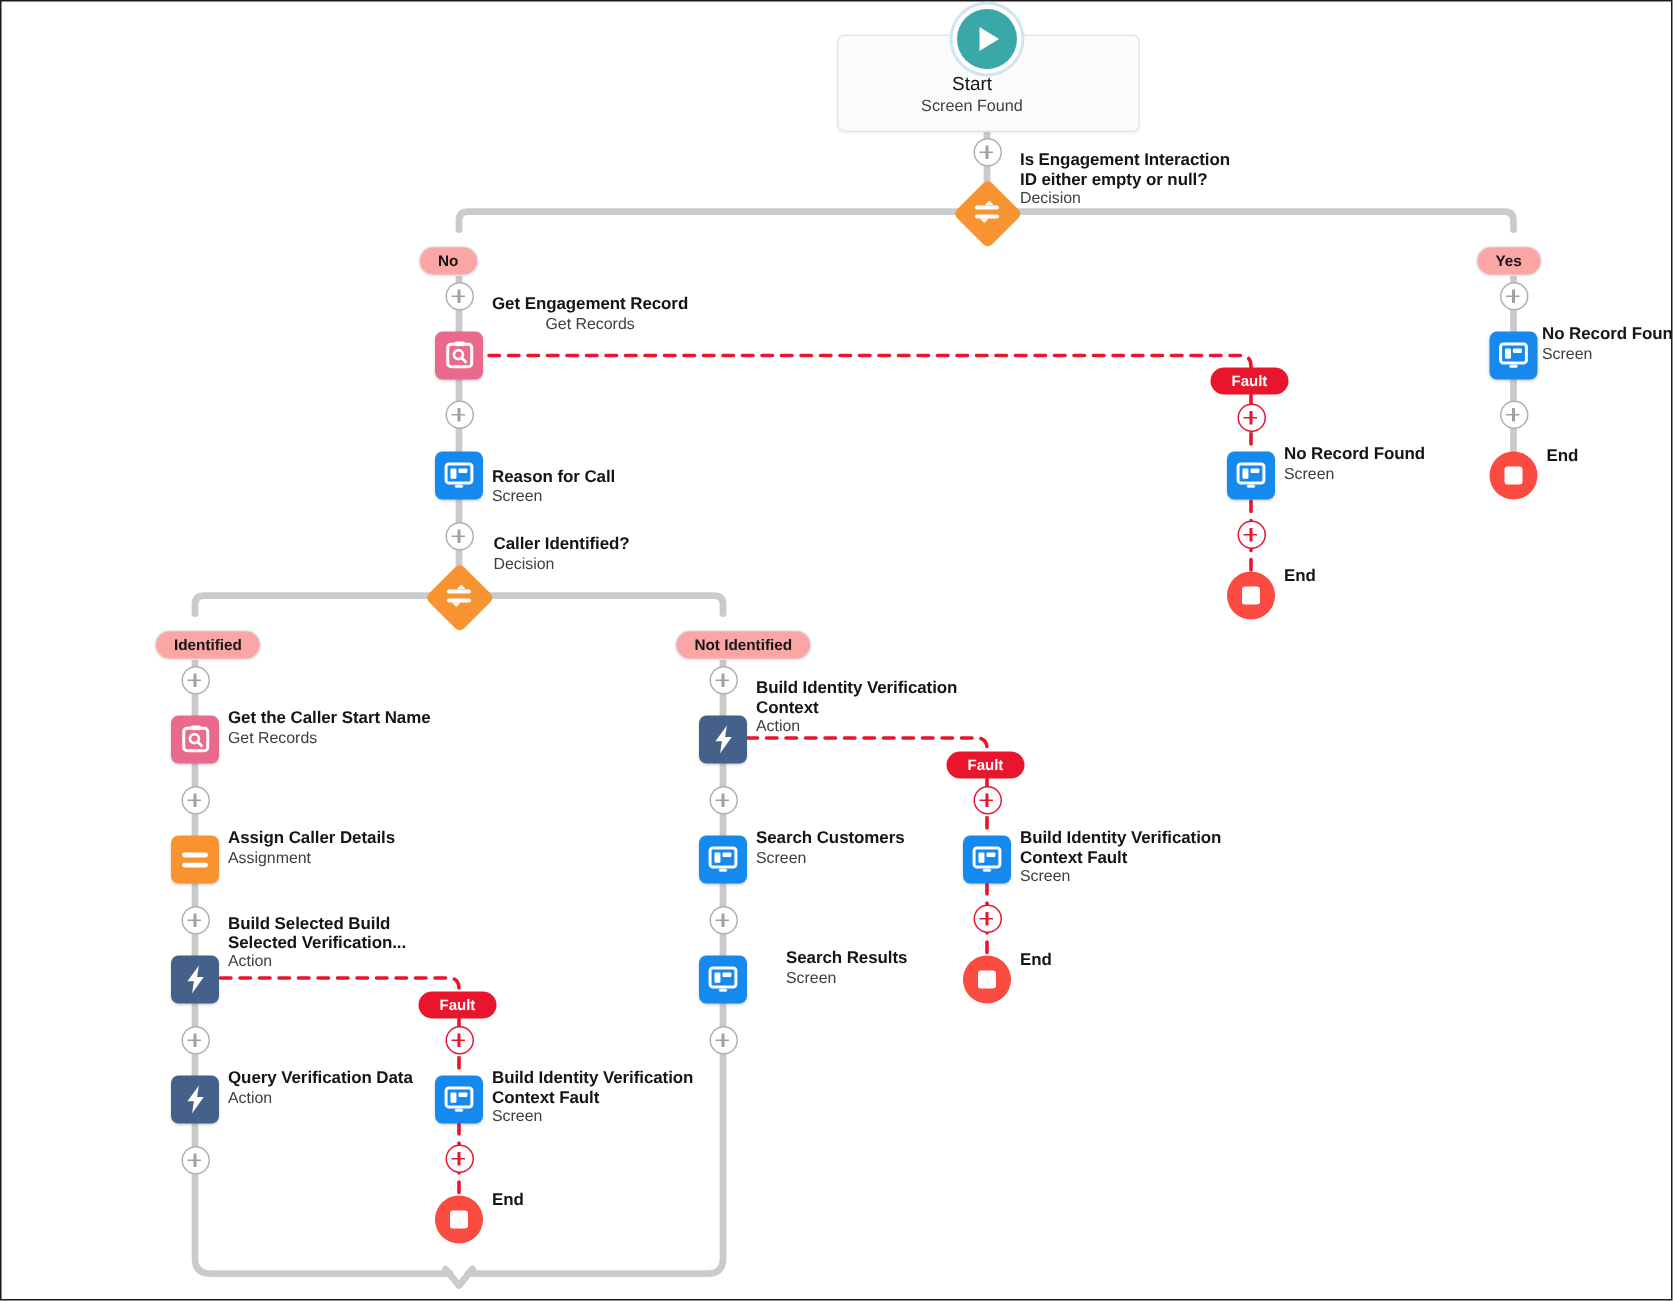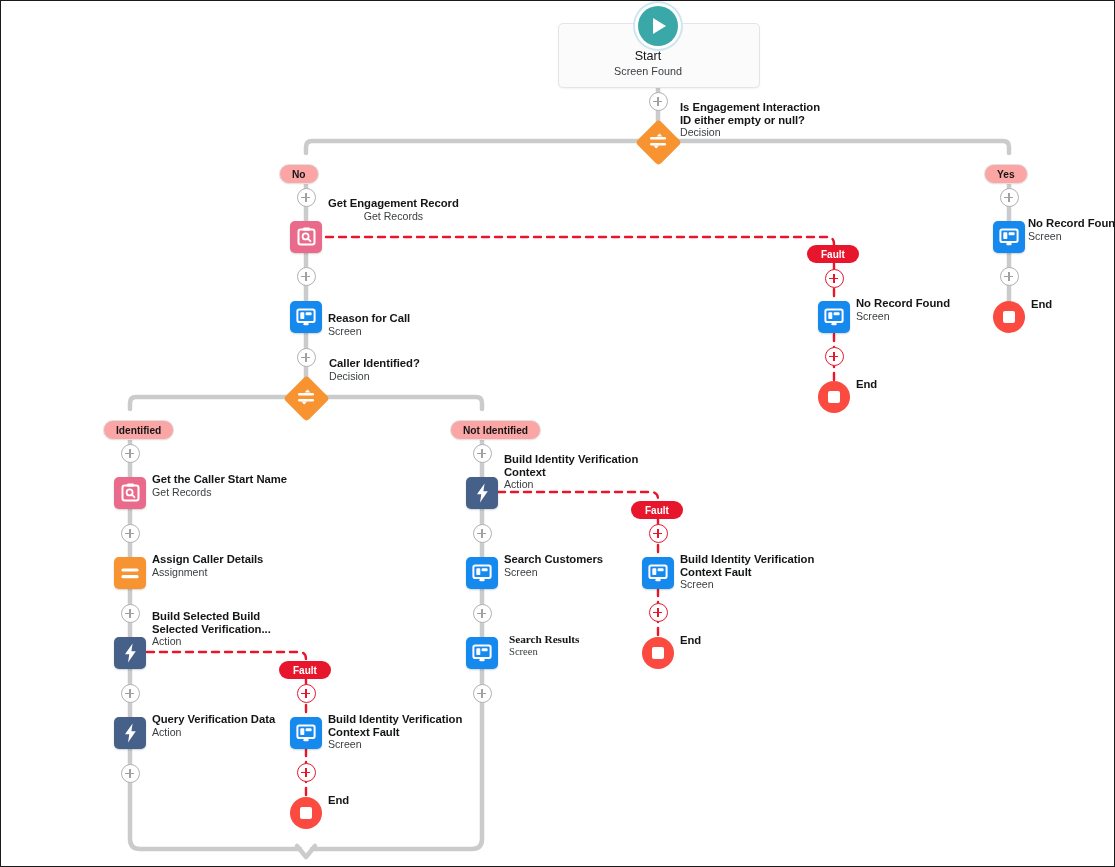--- a/index.html
+++ b/index.html
@@ -400,21 +400,21 @@
   <div class="ico" style="left:465px; top:636px; background:#1589ee;">
     <span>
       <svg width="20" height="19" viewBox="0 0 20 19" aria-hidden="true">
         <rect x="1.4" y="1.4" width="17.2" height="12.6" rx="1.8" fill="none" stroke="#fff" stroke-width="2"></rect>
         <rect x="4.3" y="4.3" width="4" height="6.8" rx="0.8" fill="#fff"></rect>
         <rect x="9.6" y="4.3" width="6" height="3" rx="0.8" fill="#fff"></rect>
         <rect x="7.3" y="15.1" width="5.4" height="2.1" rx="1" fill="#fff"></rect>
       </svg>
     </span>
   </div>
-  <div class="lbl" style="left:508px; top:632px;font-family:Liberation Serif, serif;">
+  <div class="lbl" style="left:523px; top:632px;">
     <div class="t">Search Results</div>
     <div class="s">Screen</div>
   </div>
 
   <div class="plus" style="left:471.5px; top:683px;"></div>
 
   <div class="fault" style="left:630px; top:500px;">Fault</div>
   <div class="plus red" style="left:647.5px; top:523px;"></div>
 
   <div class="ico" style="left:641px; top:556px; background:#1589ee;">

